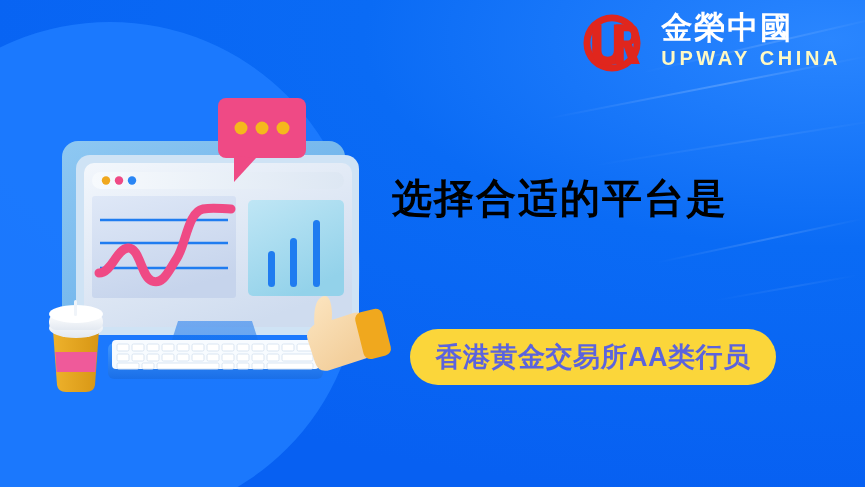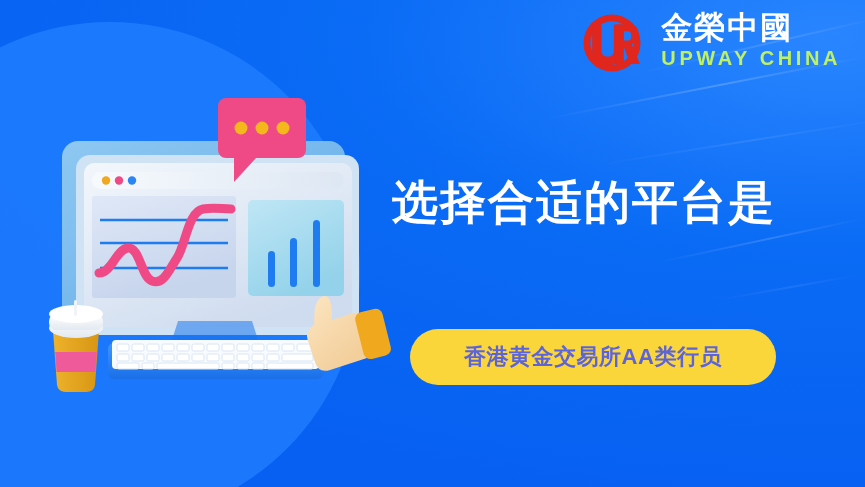--- a/index.html
+++ b/index.html
@@ -61,38 +61,38 @@
   .logo-mark { width: 62px; height: 62px; display: block; }
   .logo-words { display: flex; flex-direction: column; line-height: 1; }
   .logo-cn {
     color: #ffffff;
     font-size: 31px;
     font-weight: 700;
     letter-spacing: 2px;
     white-space: nowrap;
   }
   .logo-en {
-    color: #bef264;
+    color: #fef9c3;
     font-size: 20px;
     font-weight: 700;
     letter-spacing: 3.6px;
     margin-top: 5px;
     white-space: nowrap;
   }
 
   
   .headline {
     position: absolute;
     left: 392px;
     top: 176px;
     line-height: 1.14;
   }
   .headline-line {
-    color: #ffffff;
-    font-size: 46px;
+    color: #000000;
+    font-size: 40px;
     font-weight: 700;
     letter-spacing: 2px;
     white-space: nowrap;
     display: block;
   }
 
   
   .badge {
     position: absolute;
     left: 410px;
@@ -100,21 +100,21 @@
     width: 366px;
     height: 56px;
     border-radius: 28px;
     background: #fbd63a;
     display: flex;
     align-items: center;
     justify-content: center;
   }
   .badge-text {
     color: #5b63dd;
-    font-size: 22px;
+    font-size: 27px;
     font-weight: 700;
     letter-spacing: .5px;
     white-space: nowrap;
   }
 
   
   .illus { position: absolute; left: 0; top: 0; width: 420px; height: 487px; }
 </style>
 </head>
 <body>

